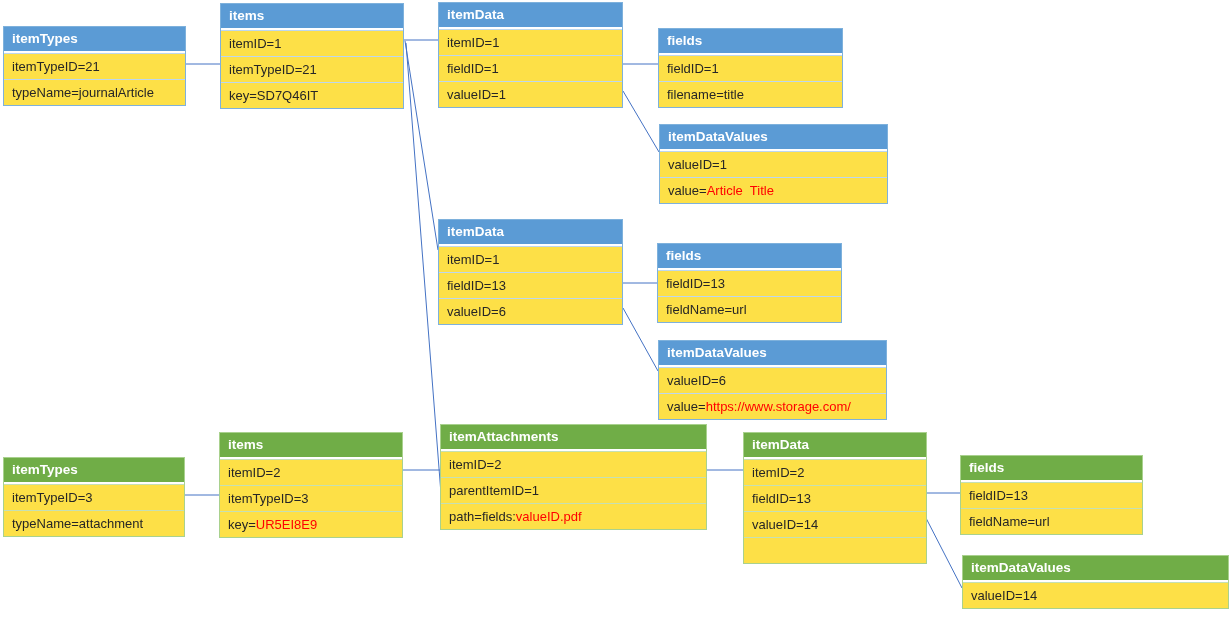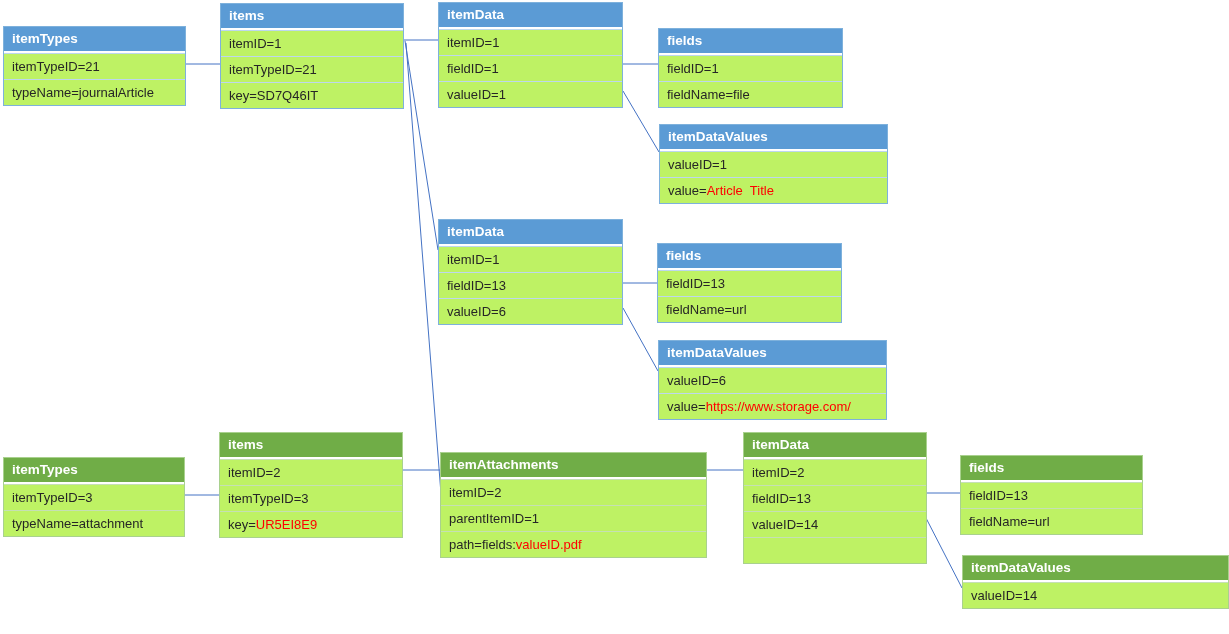--- a/index.html
+++ b/index.html
@@ -12,21 +12,21 @@
     overflow: hidden;
   }
   .wires {
     position: absolute;
     left: 0; top: 0;
     width: 1229px; height: 634px;
     z-index: 0;
   }
   .tbl {
     position: absolute;
-    background: #bef264;
+    background: #fde047;
     z-index: 1;
     box-sizing: border-box;
   }
   .tbl.blue  { border: 1px solid #7EB1DC; }
   .tbl.green { border: 1px solid #A9D18E; }
   .tbl-header {
     height: 24px;
     line-height: 24px;
     padding: 0 8px;
     font-size: 13.5px;
@@ -90,21 +90,21 @@
   <div class="tbl blue" style="left:438px; top:2px; width:185px;">
     <div class="tbl-header">itemData</div>
     <div class="tbl-row"><span>itemID=1</span><span class="red-part"></span></div>
     <div class="tbl-row"><span>fieldID=1</span><span class="red-part"></span></div>
     <div class="tbl-row"><span>valueID=1</span><span class="red-part"></span></div>
   </div>
 
   <div class="tbl blue" style="left:658px; top:28px; width:185px;">
     <div class="tbl-header">fields</div>
     <div class="tbl-row"><span>fieldID=1</span><span class="red-part"></span></div>
-    <div class="tbl-row"><span>fieldName=file</span><span class="red-part"></span></div>
+    <div class="tbl-row"><span>filename=title</span><span class="red-part"></span></div>
   </div>
 
   <div class="tbl blue" style="left:659px; top:124px; width:229px;">
     <div class="tbl-header">itemDataValues</div>
     <div class="tbl-row"><span>valueID=1</span><span class="red-part"></span></div>
     <div class="tbl-row"><span>value=</span><span class="red-part">Article  Title</span></div>
   </div>
 
   <div class="tbl blue" style="left:438px; top:219px; width:185px;">
     <div class="tbl-header">itemData</div>
@@ -131,21 +131,21 @@
     <div class="tbl-row"><span>typeName=attachment</span><span class="red-part"></span></div>
   </div>
 
   <div class="tbl green" style="left:219px; top:432px; width:184px;">
     <div class="tbl-header">items</div>
     <div class="tbl-row"><span>itemID=2</span><span class="red-part"></span></div>
     <div class="tbl-row"><span>itemTypeID=3</span><span class="red-part"></span></div>
     <div class="tbl-row"><span>key=</span><span class="red-part">UR5EI8E9</span></div>
   </div>
 
-  <div class="tbl green" style="left:440px; top:452px; width:267px;">
+  <div class="tbl green" style="left:440px; top:424px; width:267px;">
     <div class="tbl-header">itemAttachments</div>
     <div class="tbl-row"><span>itemID=2</span><span class="red-part"></span></div>
     <div class="tbl-row"><span>parentItemID=1</span><span class="red-part"></span></div>
     <div class="tbl-row"><span>path=fields:</span><span class="red-part">valueID.pdf</span></div>
   </div>
 
   <div class="tbl green" style="left:743px; top:432px; width:184px;">
     <div class="tbl-header">itemData</div>
     <div class="tbl-row"><span>itemID=2</span><span class="red-part"></span></div>
     <div class="tbl-row"><span>fieldID=13</span><span class="red-part"></span></div>

